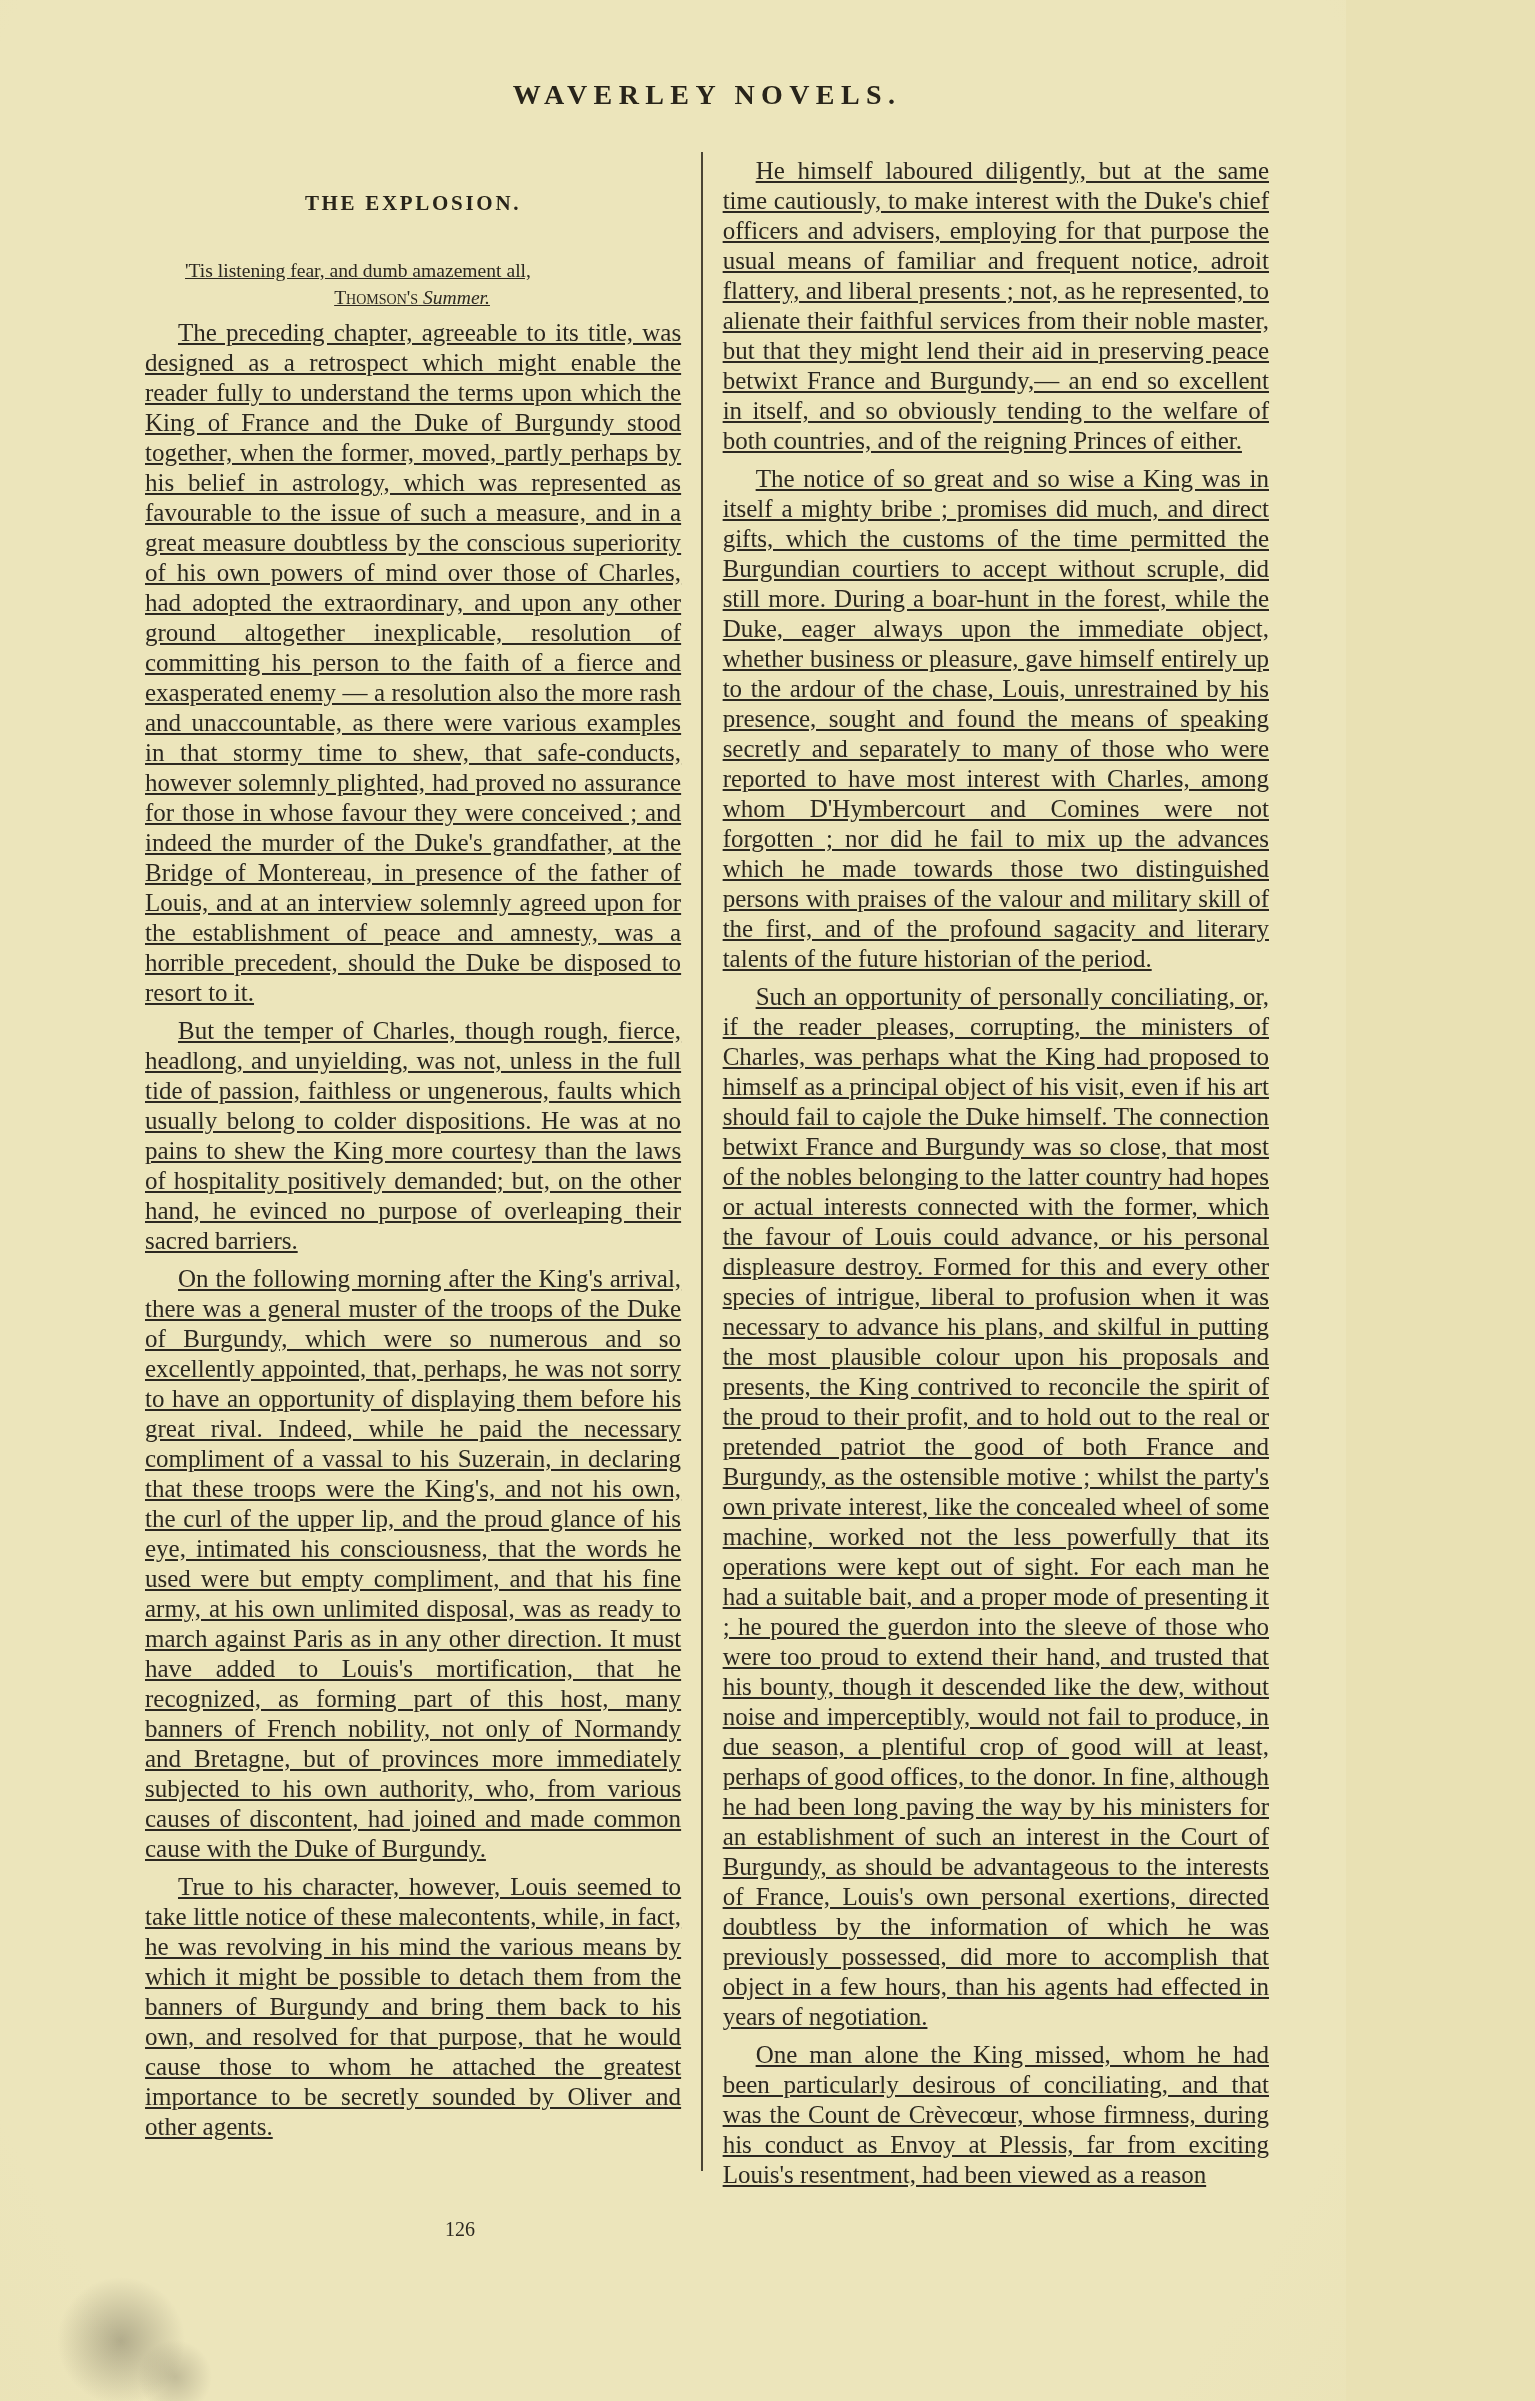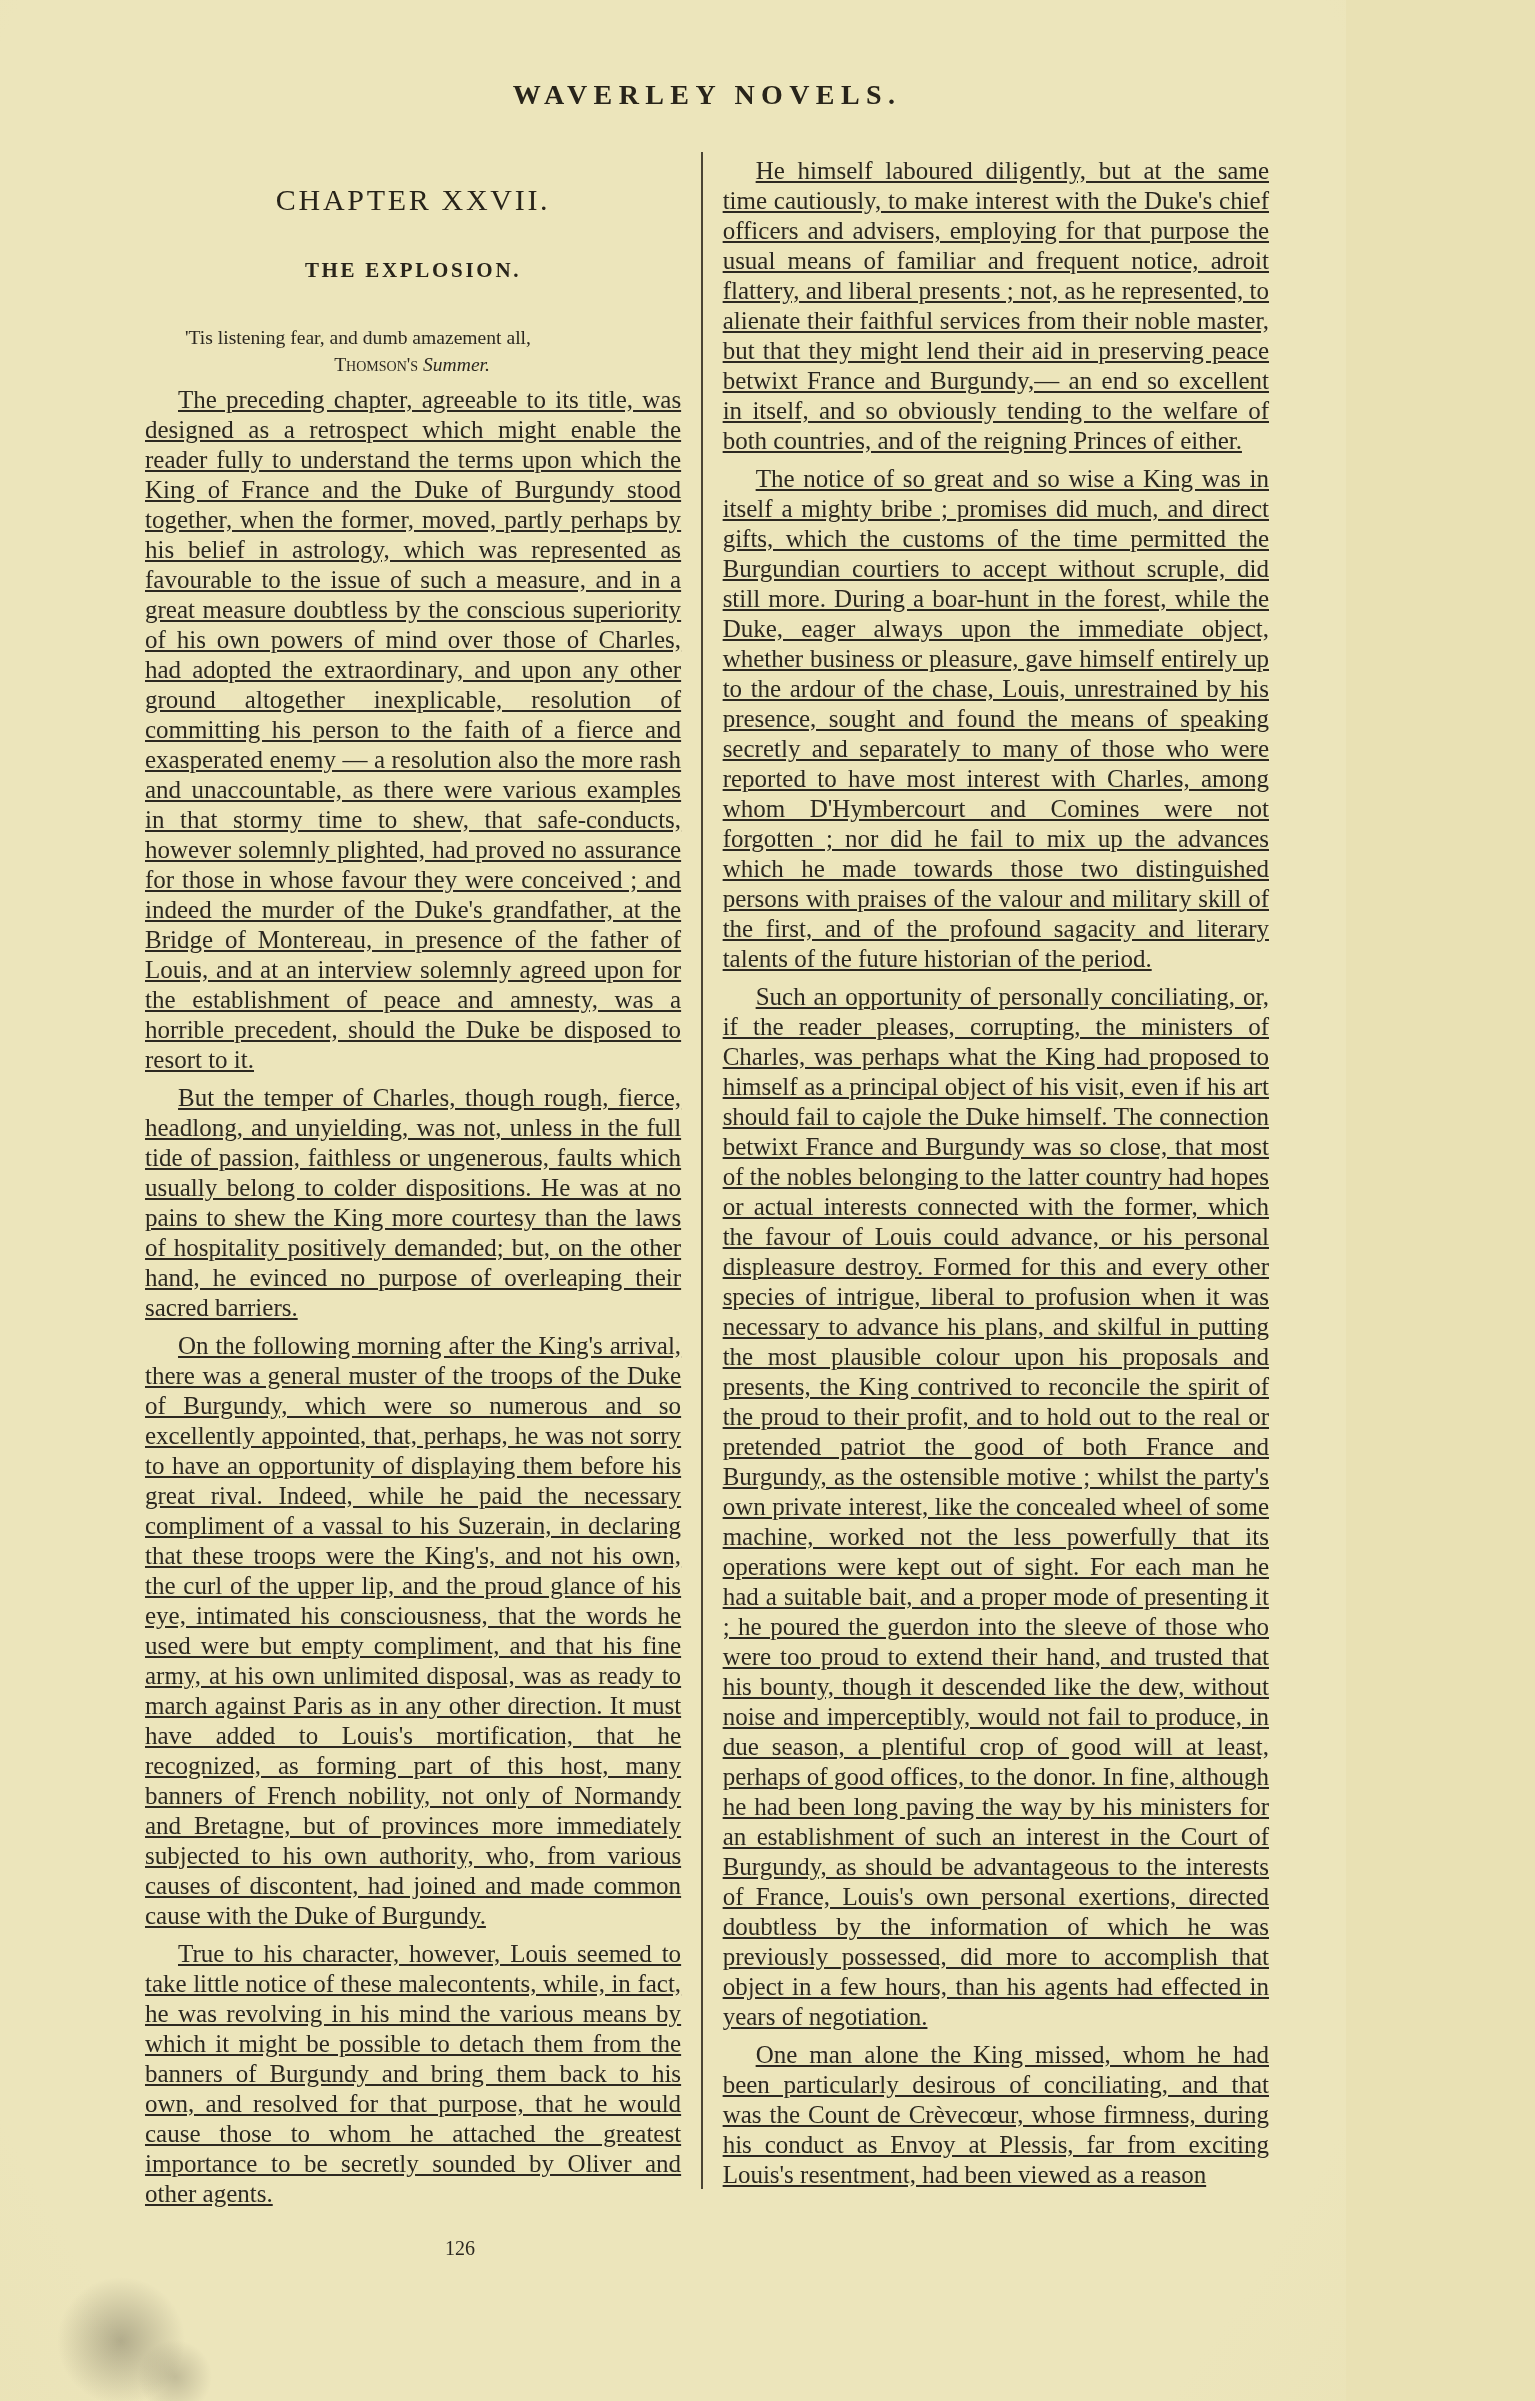--- a/index.html
+++ b/index.html
@@ -64,20 +64,21 @@
     font-weight: bold;
     letter-spacing: 2.7px;
     margin-top: 40px;
     color: #28241a;
   }
   .epigraph {
     font-size: 19.6px;
     line-height: 25px;
     text-align: left;
     margin: 40px 0 0 48px;
+    text-decoration: underline;
   }
   .epigraph-line { display: block; }
   .epigraph-attr {
     display: block;
     text-align: center;
     margin-right: 50px;
     margin-top: 1.8px;
   }
   .attr-name { font-variant: small-caps; }
   .attr-work { font-style: italic; }
@@ -100,21 +101,20 @@
 
 <div class="page">
   <div class="content">
 
     <div class="running-head">WAVERLEY NOVELS.</div>
 
     <div class="columns">
 
       <div class="col col-left">
         <div class="chapter-head">
-          <div class="chapter-title">CHAPTER XXVII.</div>
           <div class="chapter-subtitle">THE EXPLOSION.</div>
         </div>
 
         <div class="epigraph">
           <span class="epigraph-line">'Tis listening fear, and dumb amazement all,</span>
           <span class="epigraph-attr">
             <span class="attr-name">Thomson's</span>
             <span class="attr-work">Summer.</span>
           </span>
         </div>

